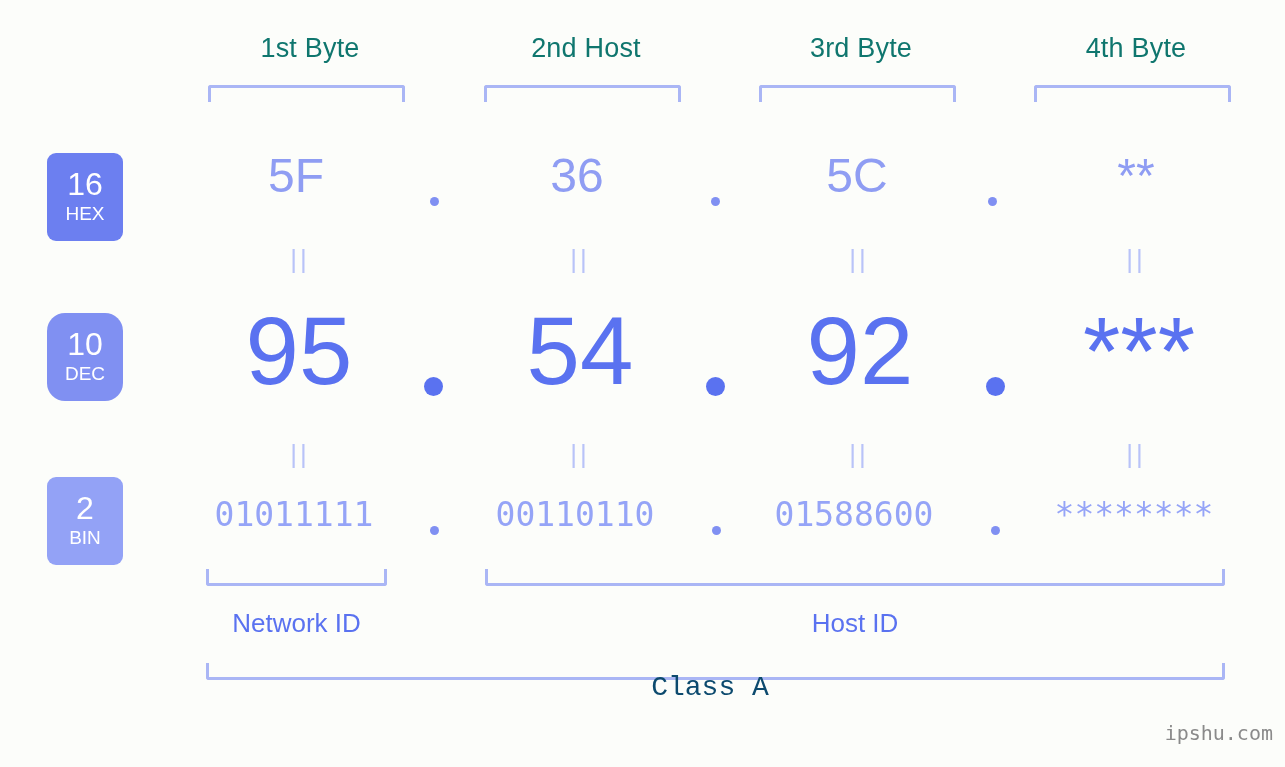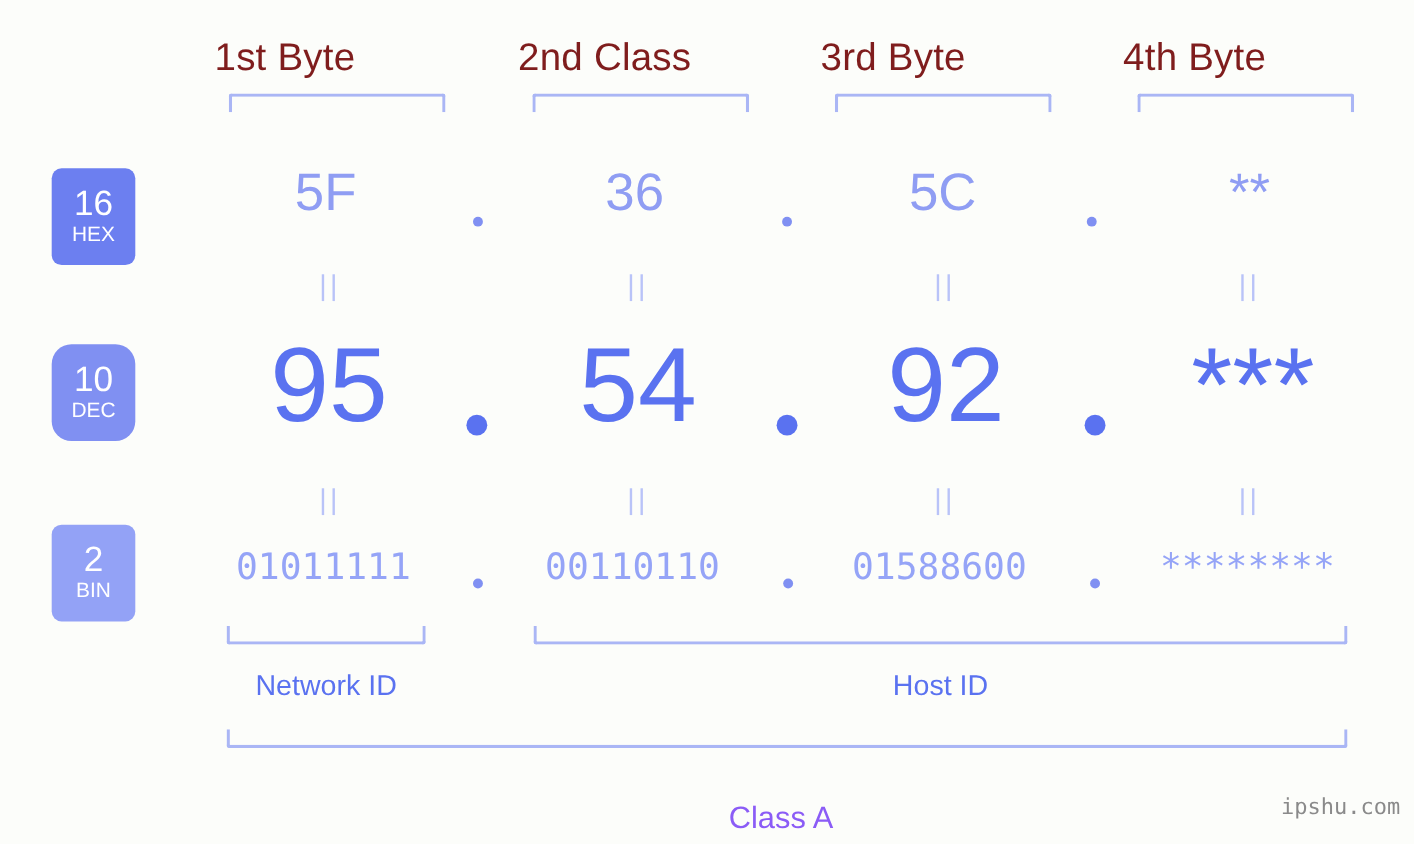--- a/index.html
+++ b/index.html
@@ -19,23 +19,23 @@
     position: relative;
     width: 1285px;
     height: 767px;
   }
 
   
   .byte-label {
     position: absolute;
     top: 33px;
     width: 230px;
-    text-align: left;
-    font-size: 35px;
-    color: #7f1d1d;
+    text-align: center;
+    font-size: 27px;
+    color: #0f766e;
     font-family: "Liberation Sans", sans-serif;
     letter-spacing: 0.2px;
     white-space: nowrap;
   }
 
   
   .top-bracket {
     position: absolute;
     top: 85px;
     height: 17px;
@@ -149,48 +149,48 @@
     text-align: center;
     font-size: 26px;
     color: #5a72f0;
     font-family: "Liberation Sans", sans-serif;
     white-space: nowrap;
   }
 
   
   #class-label {
     position: absolute;
-    top: 728px;
+    top: 672px;
     left: 180px;
     width: 1060px;
     text-align: center;
     font-size: 28px;
-    color: #8b5cf6;
-    font-family: Liberation Sans, sans-serif;
+    color: #0c4a6e;
+    font-family: Liberation Mono, monospace;
     white-space: nowrap;
   }
 
   
   #watermark {
     position: absolute;
     right: 12px;
     bottom: 22px;
     font-size: 20px;
     color: #8a8a8a;
     font-family: "DejaVu Sans Mono", monospace;
     letter-spacing: 0px;
   }
 </style>
 </head>
 <body>
 
 <div id="stage">
 
   <div class="byte-label" style="left:195px;">1st Byte</div>
-  <div class="byte-label" style="left:471px;">2nd Class</div>
+  <div class="byte-label" style="left:471px;">2nd Host</div>
   <div class="byte-label" style="left:746px;">3rd Byte</div>
   <div class="byte-label" style="left:1021px;">4th Byte</div>
 
   <div class="top-bracket" style="left:208px;  width:197px;"></div>
   <div class="top-bracket" style="left:484px;  width:197px;"></div>
   <div class="top-bracket" style="left:759px;  width:197px;"></div>
   <div class="top-bracket" style="left:1034px; width:197px;"></div>
 
   <div class="badge" id="badge-hex">
     <span class="num">16</span>

